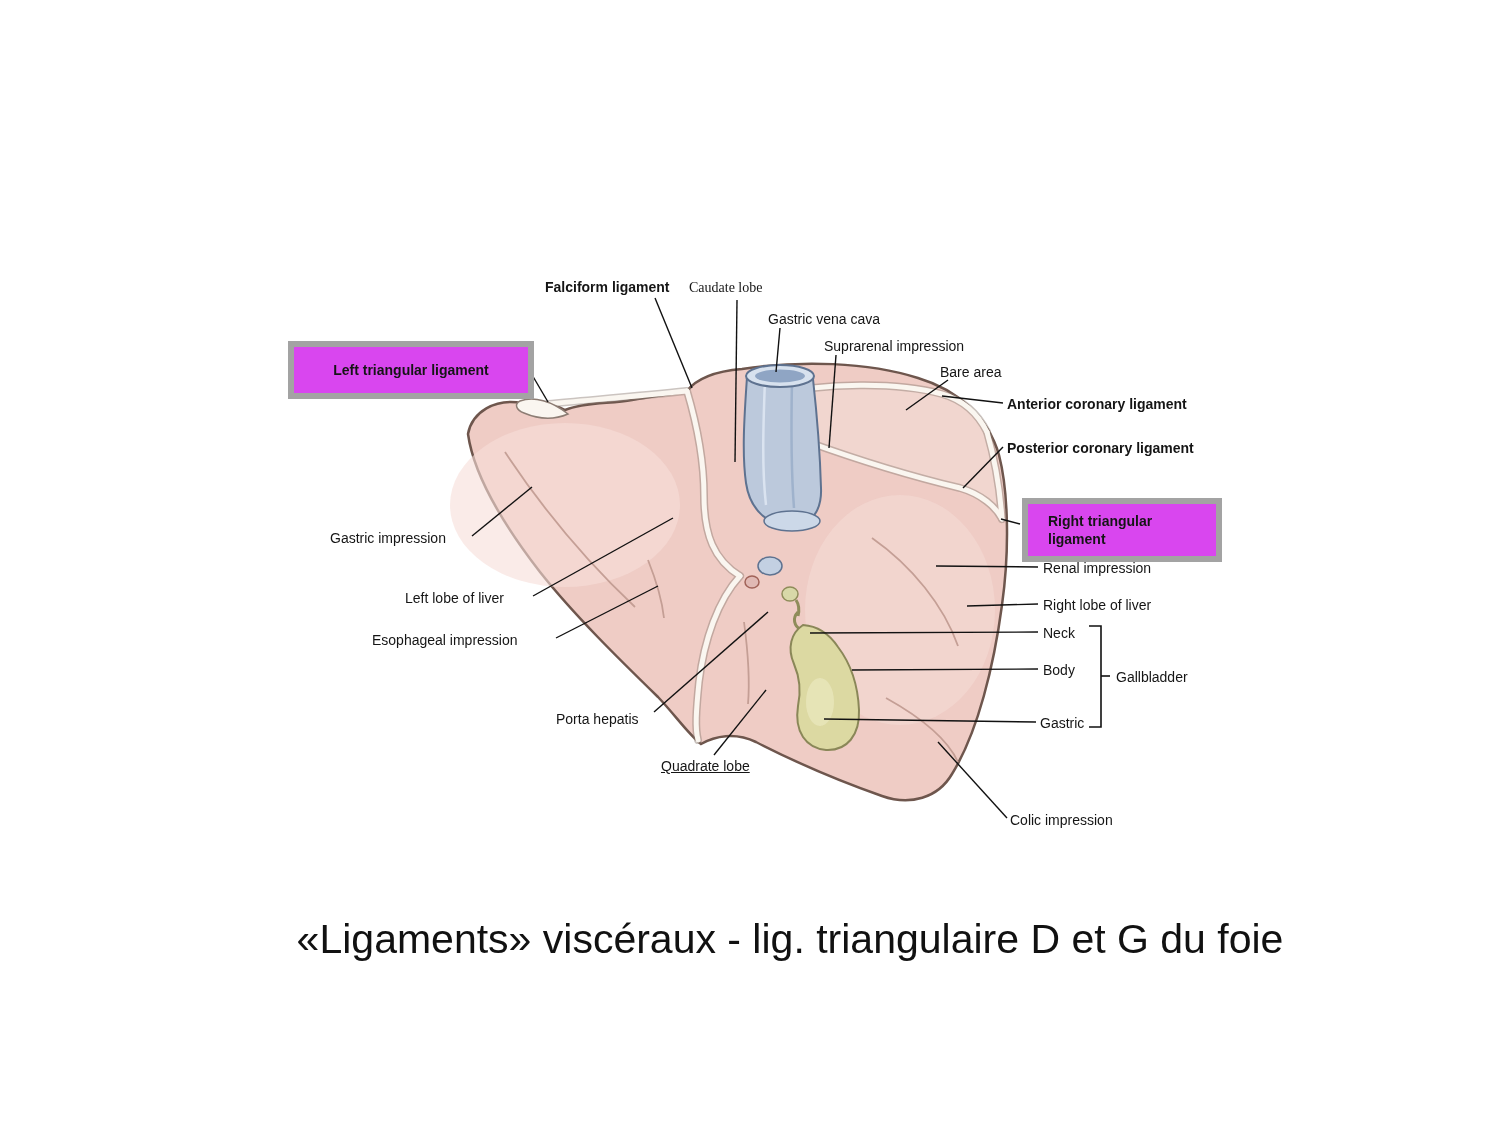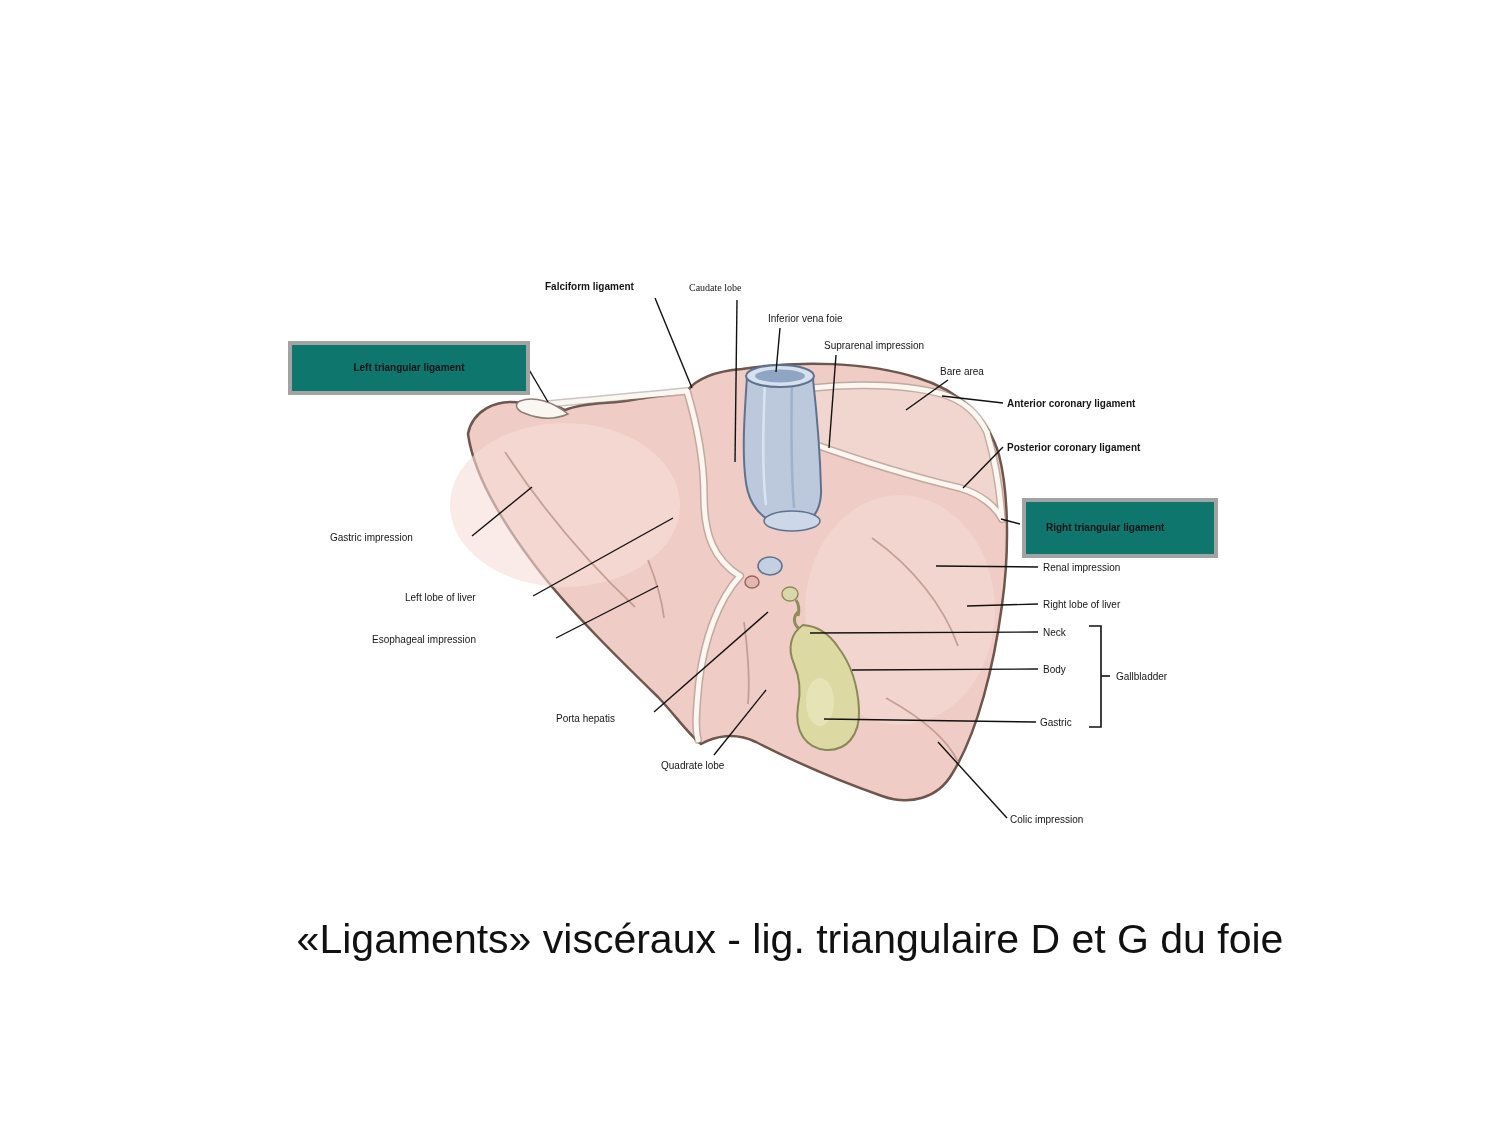--- a/index.html
+++ b/index.html
@@ -1,22 +1,22 @@
 <!DOCTYPE html>
 <html><head>
 <meta charset="utf-8">
 <style>
   html,body{margin:0;padding:0;background:#fff;}
   #page{position:relative;width:1500px;height:1125px;background:#fff;overflow:hidden;
         font-family:"Liberation Sans", sans-serif;color:#1a1a1a;}
   #art{position:absolute;left:0;top:0;}
-  .label{position:absolute;font-size:10px;line-height:18px;white-space:nowrap;color:#151515;}
+  .label{position:absolute;font-size:14px;line-height:18px;white-space:nowrap;color:#151515;}
   .bold{font-weight:bold;}
-  .boxed{border:4px solid #a3a3a3;display:flex;align-items:center;justify-content:center;
-         white-space:normal;background:#0f766e;}
+  .boxed{border:6px solid #a3a3a3;display:flex;align-items:center;justify-content:center;
+         white-space:normal;background:#d946ef;}
   #caption{position:absolute;top:916px;left:150px;width:1280px;text-align:center;
            font-size:41px;color:#111;}
 </style>
 </head>
 <body>
 
 <div id="page">
 
   <svg id="art" width="1500" height="1125" viewBox="0 0 1500 1125">
 
@@ -125,34 +125,34 @@
       <line x1="1036" y1="722" x2="824" y2="719"></line>
       <line x1="1007" y1="818" x2="938" y2="742"></line>
 
       <polyline points="1089,626 1101,626 1101,727 1089,727" stroke-width="1.6"></polyline>
       <line x1="1101" y1="676" x2="1110" y2="676" stroke-width="1.6"></line>
     </g>
   </svg>
 
   <div class="label bold" style="left:545px;top:278px;">Falciform ligament</div>
   <div class="label" style="left:689px;top:279px;font-family:Liberation Serif, serif;">Caudate lobe</div>
-  <div class="label" style="left:768px;top:310px;">Inferior vena foie</div>
+  <div class="label" style="left:768px;top:310px;">Gastric vena cava</div>
   <div class="label" style="left:824px;top:337px;">Suprarenal impression</div>
   <div class="label" style="left:940px;top:363px;text-align:center;">Bare area</div>
   <div class="label bold" style="left:1007px;top:395px;">Anterior coronary ligament</div>
   <div class="label bold" style="left:1007px;top:439px;">Posterior coronary ligament</div>
 
   <div class="label bold boxed" style="left:288px;top:341px;width:234px;height:46px;">Left triangular ligament</div>
   <div class="label bold boxed" style="left:1022px;top:498px;width:148px;height:44px;justify-content:flex-start;padding:4px 20px;">Right triangular ligament</div>
 
   <div class="label" style="left:330px;top:529px;">Gastric impression</div>
   <div class="label" style="left:405px;top:589px;">Left lobe of liver</div>
   <div class="label" style="left:372px;top:631px;">Esophageal impression</div>
   <div class="label" style="left:556px;top:710px;">Porta hepatis</div>
-  <div class="label" style="left:661px;top:757px;">Quadrate lobe</div>
+  <div class="label" style="left:661px;top:757px;text-decoration:underline;">Quadrate lobe</div>
   <div class="label" style="left:1043px;top:559px;">Renal impression</div>
   <div class="label" style="left:1043px;top:596px;">Right lobe of liver</div>
   <div class="label" style="left:1043px;top:624px;">Neck</div>
   <div class="label" style="left:1043px;top:661px;">Body</div>
   <div class="label" style="left:1116px;top:668px;">Gallbladder</div>
   <div class="label" style="left:1040px;top:714px;">Gastric</div>
   <div class="label" style="left:1010px;top:811px;">Colic impression</div>
 
   <div id="caption">«Ligaments» viscéraux - lig. triangulaire D et G du foie</div>
 

